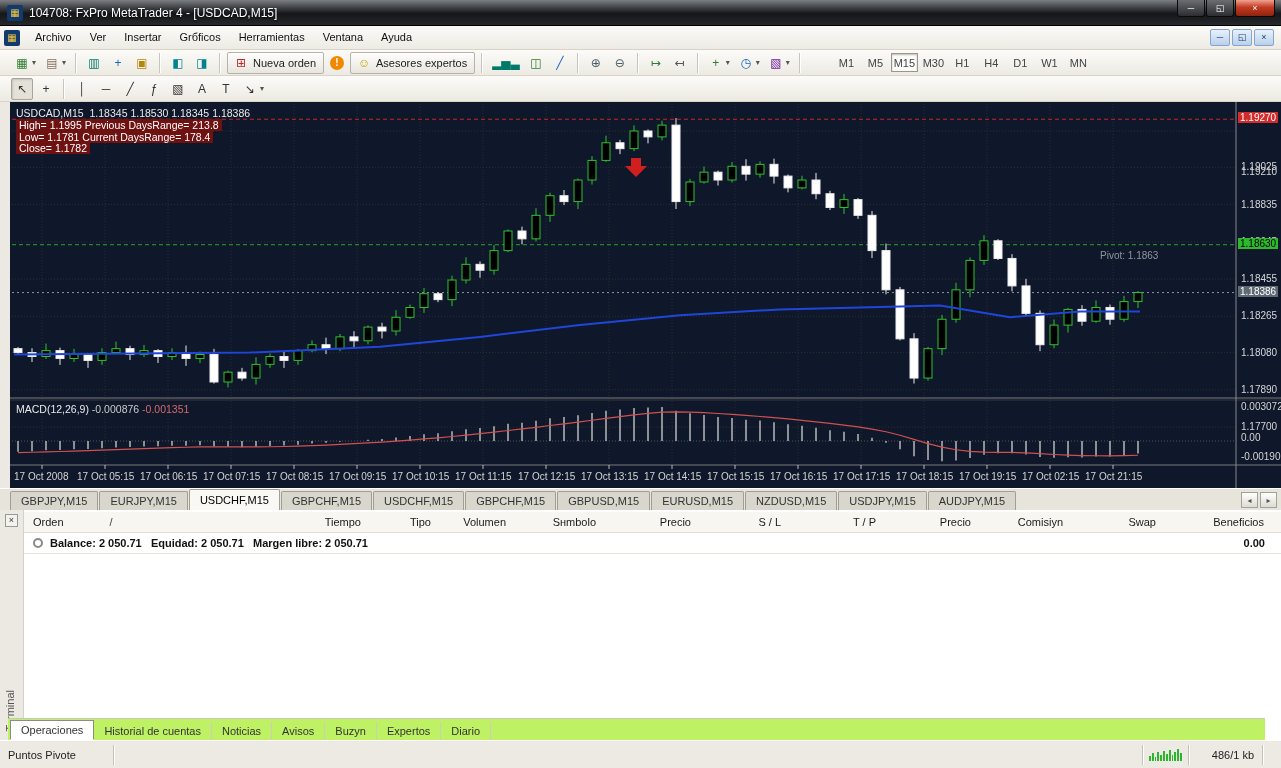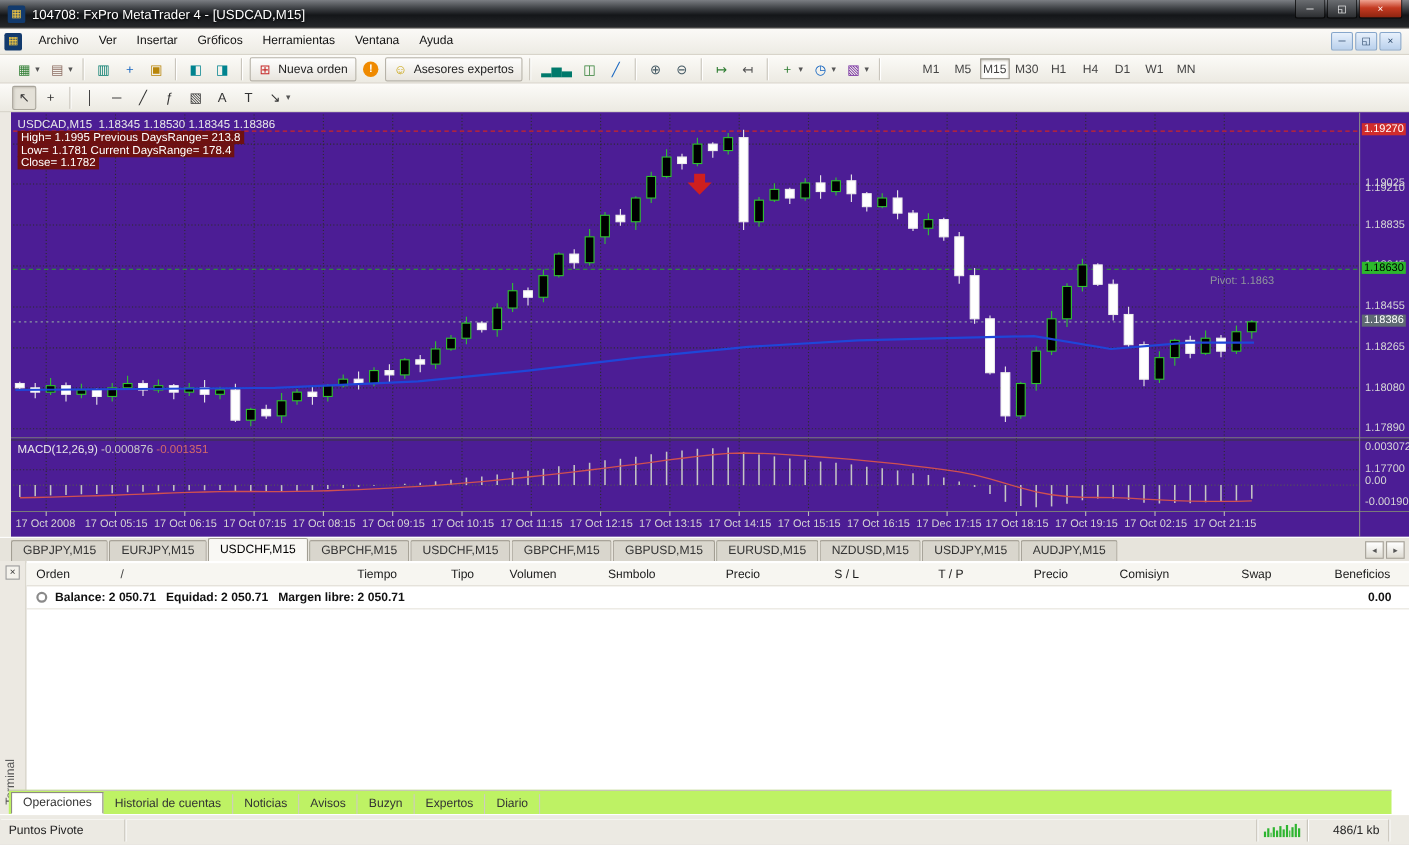--- a/index.html
+++ b/index.html
@@ -37,21 +37,21 @@
 .tb-ic{min-width:16px;height:16px;display:flex;align-items:center;justify-content:center;font-size:12px;}
 .tb-ic.round{width:14px;height:14px;min-width:14px;border-radius:50%;font-weight:bold;font-size:10px;margin:0 1px;}
 .tb-lbl{margin:0 2px 0 4px;color:#222;}
 .tb-dd{font-size:8px;color:#555;margin-left:2px;}
 .tb-sep{width:2px;height:20px;border-left:1px solid #c9c5bc;border-right:1px solid #fff;margin:0 5px;}
 .tf-group{display:flex;margin-left:26px;}
 .tf-btn{width:27px;height:19px;display:flex;align-items:center;justify-content:center;color:#444;border:1px solid transparent;margin:0 1px;}
 .tf-btn.active{background:#fdfdfb;border:1px solid #9a968c;box-shadow:inset 0 1px 2px #c0bcb2;}
 
 
-#chart-area{position:absolute;left:10px;top:102px;width:1271px;height:486px;background:#4c1d95;overflow:hidden;}
+#chart-area{position:absolute;left:10px;top:102px;width:1271px;height:486px;background:#0f172a;overflow:hidden;}
 #chart-area svg{position:absolute;left:0;top:0;}
 .ch-info{position:absolute;color:#e9e9e9;font-size:10.5px;white-space:pre;z-index:2;}
 .ch-comment{position:absolute;color:#fff;background:#6e1111;font-size:10.5px;padding:0 3px;white-space:pre;z-index:2;}
 .macd-label{position:absolute;color:#e9e9e9;font-size:10.5px;z-index:2;white-space:pre;}
 .macd-v1{color:#c9c9c9;} .macd-v2{color:#d46a6a;}
 .ax-lbl{position:absolute;color:#d6d6d6;font-size:10px;z-index:2;white-space:nowrap;}
 .ax-marker{position:absolute;font-size:10px;padding:0 2px;z-index:3;white-space:nowrap;}
 .pivot-text{position:absolute;color:#8f969c;font-size:10px;z-index:2;white-space:nowrap;}
 .time-lbl{position:absolute;color:#d4d4d4;font-size:10px;white-space:nowrap;z-index:2;}
 
@@ -583,21 +583,21 @@
       <span class="time-lbl" style="left: 193px; top: 369px;">17 Oct 07:15</span>
       <span class="time-lbl" style="left: 256px; top: 369px;">17 Oct 08:15</span>
       <span class="time-lbl" style="left: 319px; top: 369px;">17 Oct 09:15</span>
       <span class="time-lbl" style="left: 382px; top: 369px;">17 Oct 10:15</span>
       <span class="time-lbl" style="left: 445px; top: 369px;">17 Oct 11:15</span>
       <span class="time-lbl" style="left: 508px; top: 369px;">17 Oct 12:15</span>
       <span class="time-lbl" style="left: 571px; top: 369px;">17 Oct 13:15</span>
       <span class="time-lbl" style="left: 634px; top: 369px;">17 Oct 14:15</span>
       <span class="time-lbl" style="left: 697px; top: 369px;">17 Oct 15:15</span>
       <span class="time-lbl" style="left: 760px; top: 369px;">17 Oct 16:15</span>
-      <span class="time-lbl" style="left: 823px; top: 369px;">17 Dec 17:15</span>
+      <span class="time-lbl" style="left: 823px; top: 369px;">17 Oct 17:15</span>
       <span class="time-lbl" style="left: 886px; top: 369px;">17 Oct 18:15</span>
       <span class="time-lbl" style="left: 949px; top: 369px;">17 Oct 19:15</span>
       <span class="time-lbl" style="left: 1012px; top: 369px;">17 Oct 02:15</span>
       <span class="time-lbl" style="left: 1075px; top: 369px;">17 Oct 21:15</span>
     </div>
 
   <div id="chart-tabs">
     <div class="ctab">GBPJPY,M15</div>
       <div class="ctab">EURJPY,M15</div>
       <div class="ctab active">USDCHF,M15</div>

